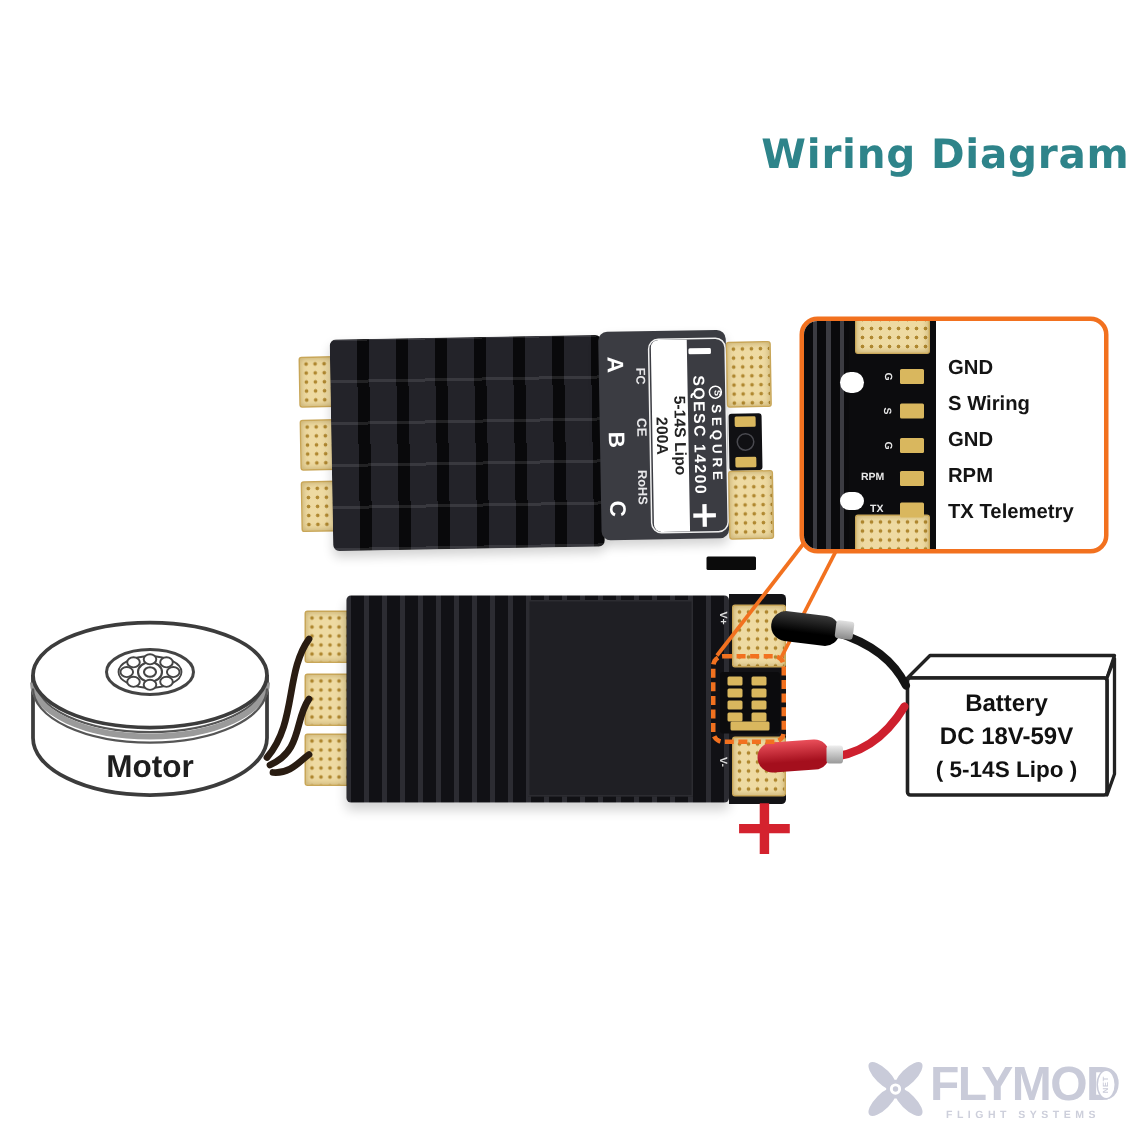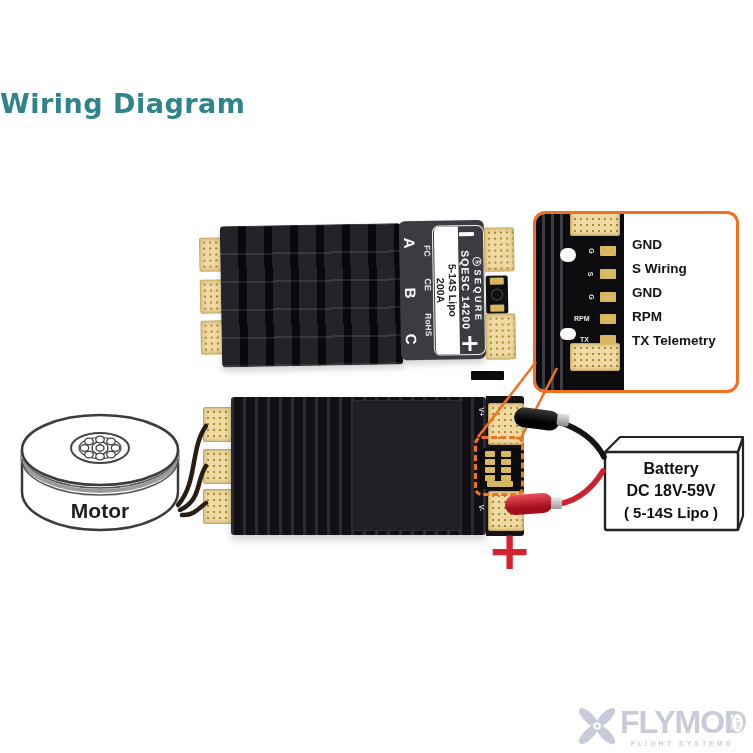--- a/index.html
+++ b/index.html
@@ -2,21 +2,21 @@
 <html><head>
 <meta charset="utf-8">
 <style>
   * { margin:0; padding:0; box-sizing:border-box; }
   html,body { background:#fff; }
   body { font-family:"Liberation Sans", sans-serif; }
   #stage { position:relative; width:753px; height:753px; background:#fff; overflow:hidden; }
   .abs { position:absolute; }
 
   
-  .title { left:0; top:88px; width:753px; text-align:left;
+  .title { left:0; top:88px; width:753px; text-align:right;
     font-family:"DejaVu Sans", sans-serif; font-weight:bold; font-size:27px;
     color:#2e848a; letter-spacing:0.5px; }
 
   
   .gold { background-color:#eedaa2;
     background-image:radial-gradient(circle,#b08830 1.2px, rgba(0,0,0,0) 1.4px);
     background-size:6px 6px; background-position:1px 1px;
     border:1px solid #c8a658; border-radius:2px;
     box-shadow:inset 0 0 4px rgba(120,90,20,.4); }
   .goldflat { background:#d9b75e; border-radius:1px; }
@@ -52,21 +52,21 @@
   .t-pcb { left:287px; top:64px; width:22px; height:38px; background:#101013; border-radius:2px; }
   .t-pcb .g1 { left:4px; top:2px; width:14px; height:7px; }
   .t-pcb .g2 { left:4px; bottom:2px; width:14px; height:7px; }
   .t-pcb .logo { left:5px; top:13px; width:12px; height:12px; border:1px solid #4a4a50; border-radius:50%; }
   .t-pad1 { left:286px; top:16px; width:30px; height:44px; }
   .t-pad2 { left:286px; top:102px; width:30px; height:46px; }
 
   .minusbar { left:471px; top:371px; width:33px; height:9px; background:#0b0b0b; border-radius:1px; }
 
   
-  .callout { left:533px; top:211px; width:206px; height:182px; background:#fff;
+  .callout { left:533px; top:211px; width:206px; height:158px; background:#fff;
     border:3.5px solid #f2711f; border-radius:12px; overflow:hidden; }
   .co-stripes { left:0; top:0; width:30px; height:100%;
     background:repeating-linear-gradient(90deg,#0a0a0c 0 6px,#3c3c42 6px 9px); }
   .co-body { left:30px; top:0; width:58px; height:100%; background:#0c0c0e; }
   .co-padtop { left:34px; top:-6px; width:50px; height:28px; }
   .co-padbot { left:34px; top:129px; width:50px; height:28px; }
   .co-notch1 { left:24px; top:34px; width:16px; height:14px; background:#fff; border-radius:7px; }
   .co-notch2 { left:24px; top:114px; width:16px; height:12px; background:#fff; border-radius:6px; }
   .co-pin { left:64px; width:16px; height:10px; }
   .co-silk { color:#e8e8e8; font-size:7px; font-weight:bold; line-height:8px; }

